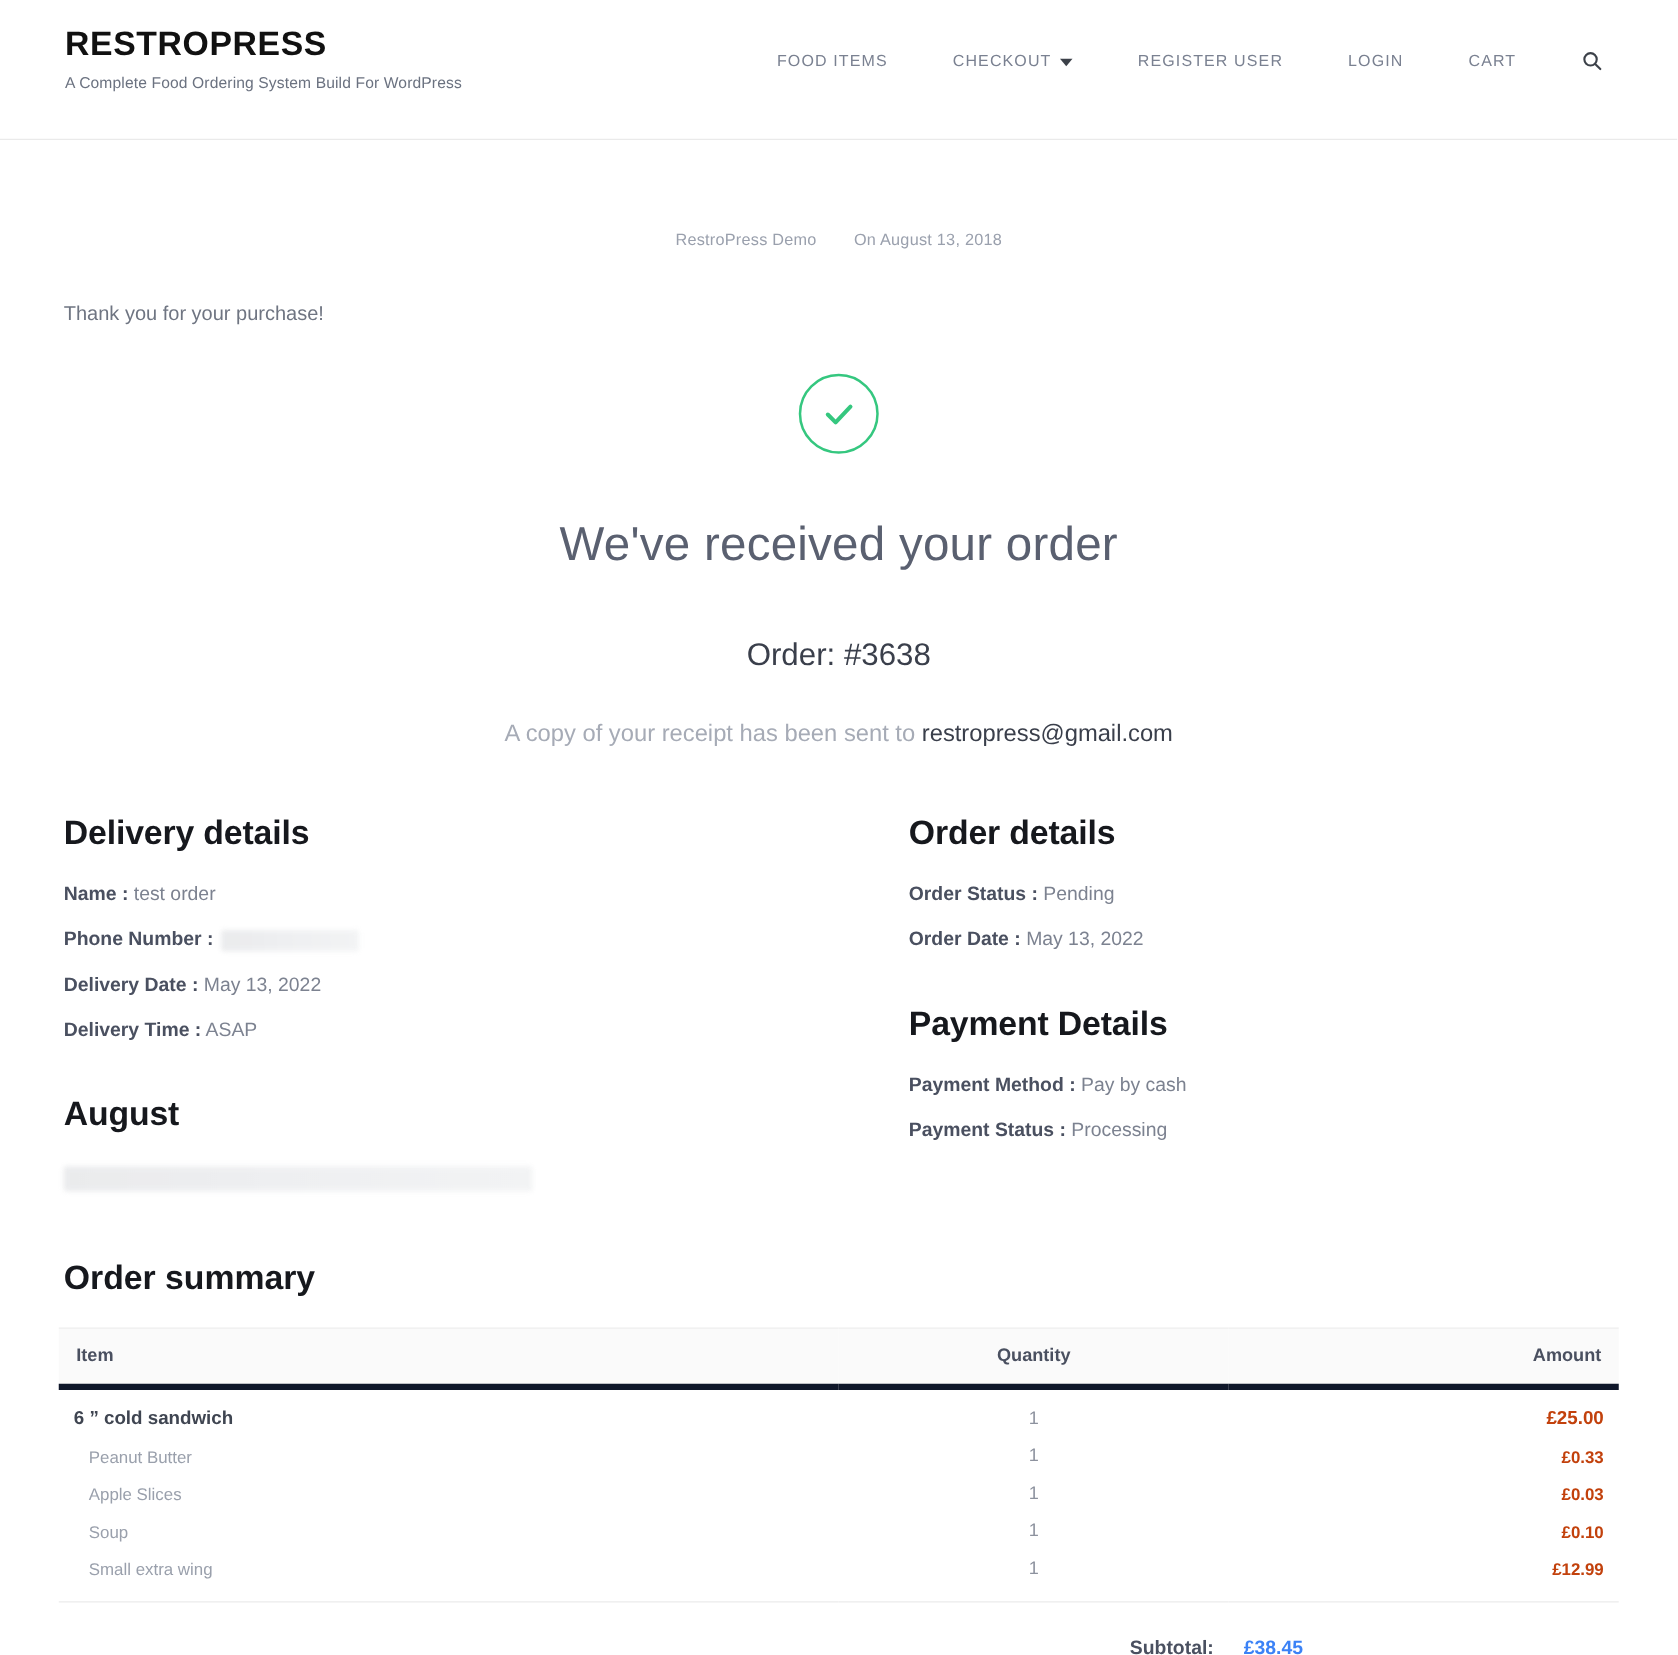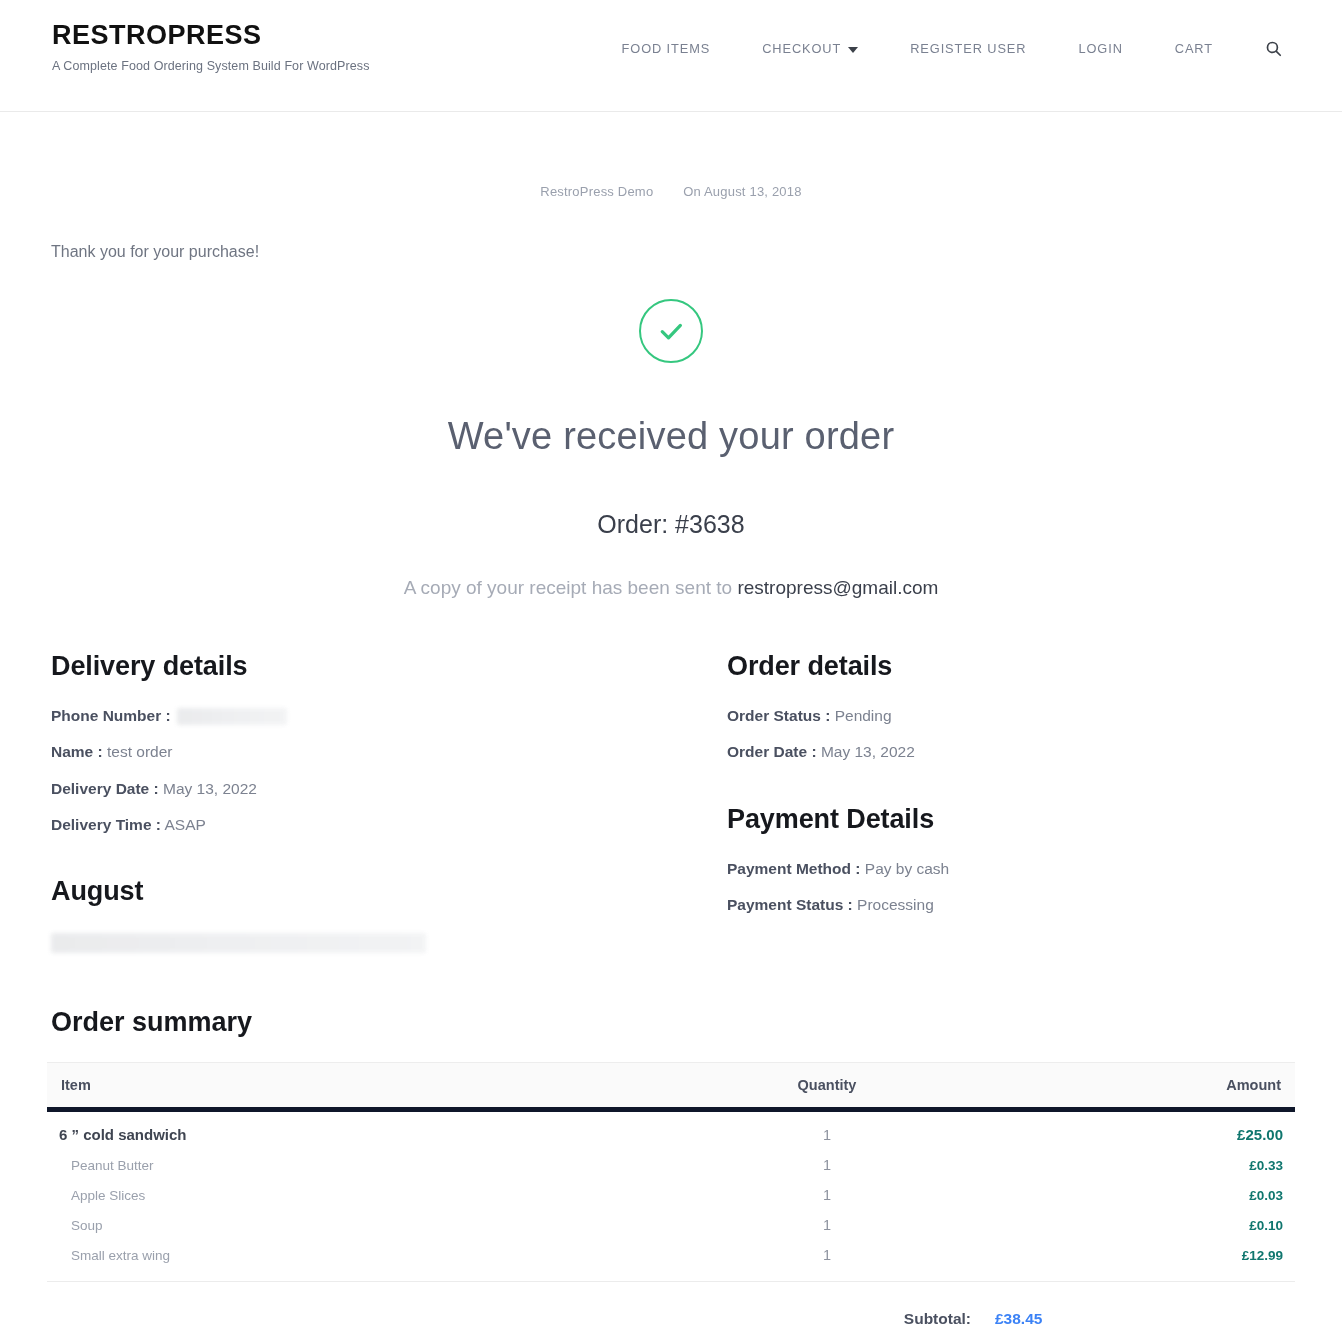--- a/index.html
+++ b/index.html
@@ -192,21 +192,21 @@
   th.col-qty  { width: 25%; text-align: center !important; }
   th.col-amt  { width: 25%; text-align: right !important; padding-right: 14px !important; }
 
   table.summary td {
     padding: 7px 12px;
     font-size: 14.5px;
     vertical-align: middle;
   }
   td.cell-item { padding-left: 14px; }
   td.cell-qty  { text-align: center; color: #8d929e; }
-  td.cell-amt  { text-align: right; padding-right: 14px; color: #0f766e; font-weight: bold; }
+  td.cell-amt  { text-align: right; padding-right: 14px; color: #c2410c; font-weight: bold; }
 
   tr.row-main td.cell-item { font-weight: bold; color: #3f4551; font-size: 15px; padding-top: 14px; }
   tr.row-main td.cell-qty  { padding-top: 14px; }
   tr.row-main td.cell-amt  { padding-top: 14px; font-size: 15px; }
   tr.row-addon td.cell-item { color: #9aa0ac; font-size: 13.5px; padding-left: 24px; }
   tr.row-addon td.cell-amt { font-size: 13.5px; }
 
   tr.row-last td { padding-bottom: 18px; }
 
   tr.totals td {
@@ -278,27 +278,27 @@
   <div class="receipt-line">
     <span>A copy of your receipt has been sent to </span><span class="email">restropress@gmail.com</span>
   </div>
 
   <section class="details">
 
     <div class="col col-left">
       <h2 class="block-title">Delivery details</h2>
 
       <div class="field">
+        <span class="label">Name :</span>
+        <span>test order</span>
+      </div>
+
+      <div class="field">
         <span class="label">Phone Number :</span>
         <span class="redact redact-phone"></span>
-      </div>
-
-      <div class="field">
-        <span class="label">Name :</span>
-        <span>test order</span>
       </div>
 
       <div class="field">
         <span class="label">Delivery Date :</span>
         <span>May 13, 2022</span>
       </div>
 
       <div class="field">
         <span class="label">Delivery Time :</span>
         <span>ASAP</span>

